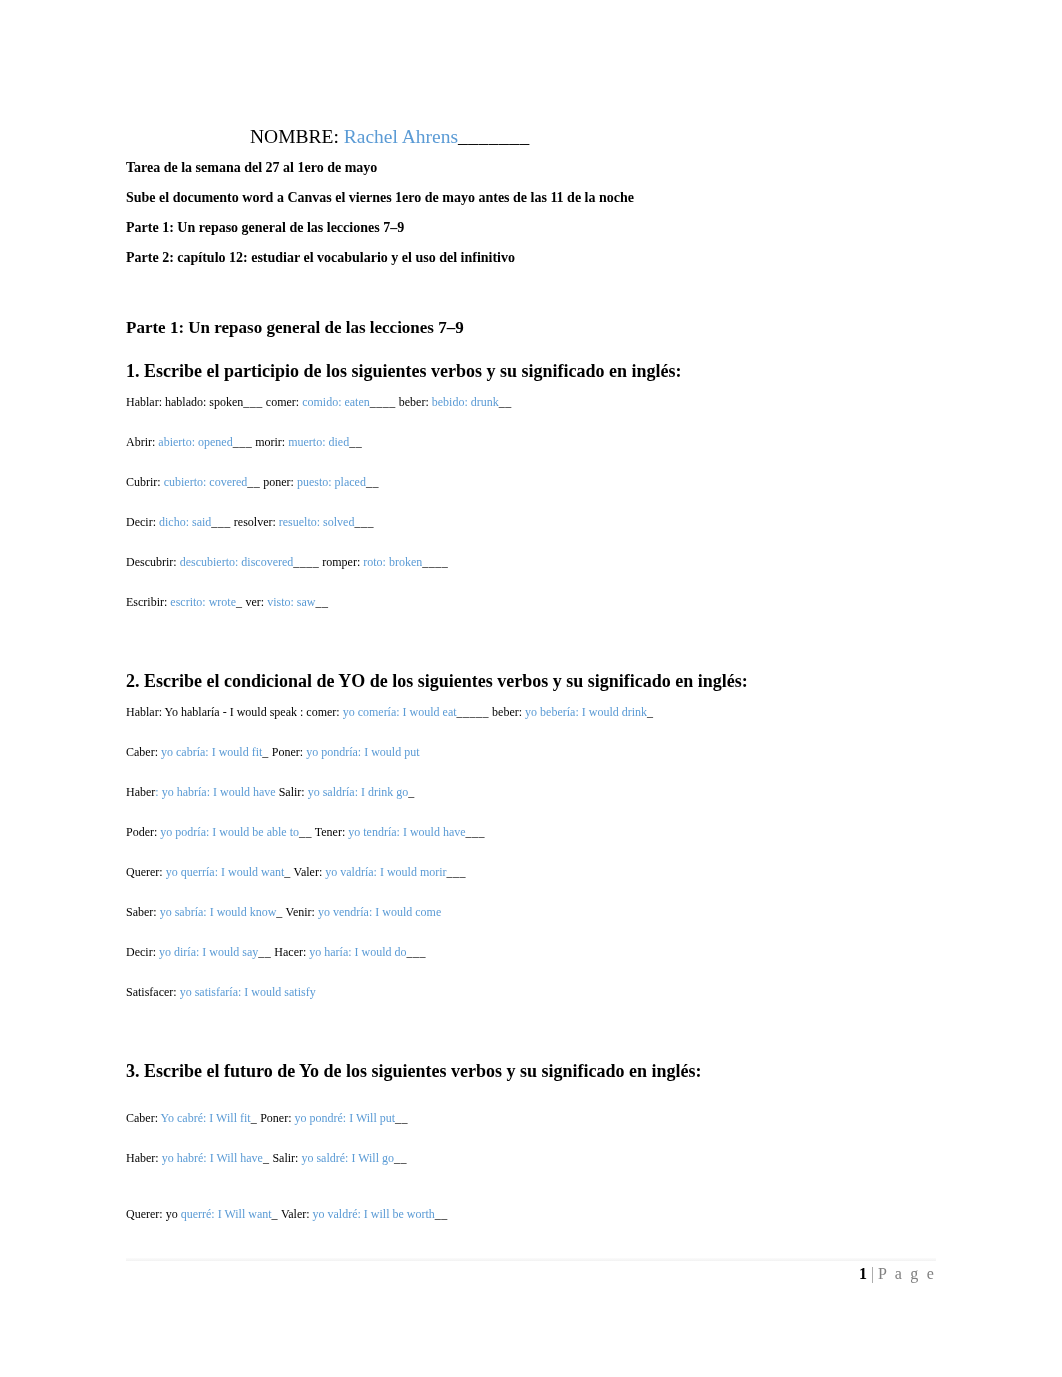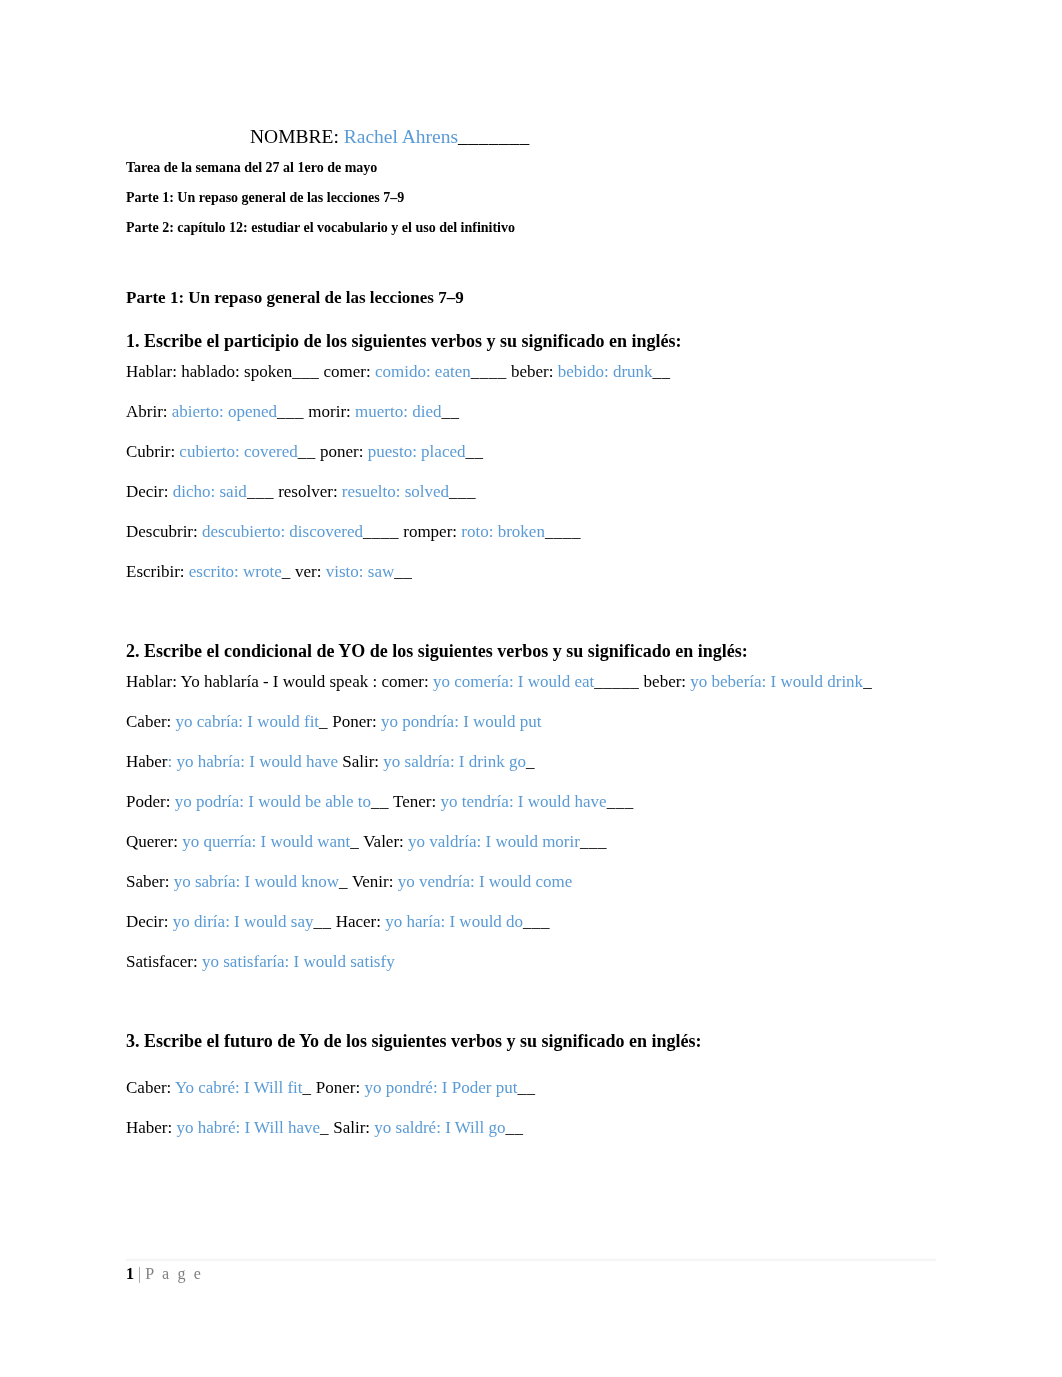--- a/index.html
+++ b/index.html
@@ -59,21 +59,21 @@
   }
   .part-title {
     font-weight: bold;
     font-size: 17px;
     line-height: 22px;
     white-space: nowrap;
   }
 
   
   .row {
-    font-size: 17px;
+    font-size: 12px;
     line-height: 24px;
     white-space: nowrap;
   }
 
   
   .sp-part    { height: 44px; }
   .sp-q1      { height: 21px; }
   .sp-firstrow{ height: 8px; }
   .gap-row    { height: 16px; }
   .sp-section { height: 56px; }
@@ -85,20 +85,21 @@
     top: 1258px;
     width: 810px;
     height: 3px;
     background: linear-gradient(to bottom, #fbfbfb, #f2f2f2);
   }
   .footer {
     position: absolute;
     left: 126px;
     top: 1263px;
     width: 810px;
+    text-align: right;
     font-size: 16px;
     line-height: 22px;
     color: #808080;
     letter-spacing: 2.2px;
   }
   .footer .pg-num { color: #000000; font-weight: bold; letter-spacing: 0; }
   .footer .pg-sep { color: #9a9a9a; letter-spacing: 0; margin: 0 4px; }
 </style>
 </head>
 <body>
@@ -106,20 +107,21 @@
 <div class="page">
   <div class="content">
 
     <div class="name-line">
       <span class="blk">NOMBRE:</span>
       <span class="ans">Rachel Ahrens</span><span class="rule">_______</span>
     </div>
 
     <div class="head-block">
       <div class="head-line">Tarea de la semana del 27 al 1ero de mayo</div>
+      <div class="head-line">Sube el documento word a Canvas el viernes 1ero de mayo antes de las 11 de la noche</div>
       <div class="head-line">Parte 1: Un repaso general de las lecciones 7–9</div>
       <div class="head-line">Parte 2: capítulo 12: estudiar el vocabulario y el uso del infinitivo</div>
     </div>
 
     <div class="sp-part"></div>
 
     <div class="part-title">Parte 1: Un repaso general de las lecciones 7–9</div>
 
     <div class="sp-q1"></div>
 
@@ -160,25 +162,26 @@
       <div class="gap-row"></div>
       <div class="row"><span class="blk">Satisfacer:</span> <span class="ans">yo satisfaría: I would satisfy</span></div>
     </div>
 
     <div class="sp-section"></div>
 
     <div class="section-title">3. Escribe el futuro de Yo de los siguientes verbos y su significado en inglés:</div>
     <div class="sp-firstrow"></div>
     <div>
       <div class="gap-row"></div>
-      <div class="row"><span class="blk">Caber:</span> <span class="ans">Yo cabré: I Will fit</span><span class="rule">_</span>    <span class="blk">Poner:</span> <span class="ans">yo pondré: I Poder put</span><span class="rule">__</span></div>
+      <div class="row"><span class="blk">Caber:</span> <span class="ans">Yo cabré: I Will fit</span><span class="rule">_</span>    <span class="blk">Poner:</span> <span class="ans">yo pondré: I Will put</span><span class="rule">__</span></div>
       <div class="gap-row"></div>
       <div class="row"><span class="blk">Haber:</span> <span class="ans">yo habré: I Will have</span><span class="rule">_</span>  <span class="blk">Salir:</span> <span class="ans">yo saldré: I Will go</span><span class="rule">__</span></div>
       <div class="gap-row"></div>
       <div class="gap-row"></div>
+      <div class="row"><span class="blk">Querer: yo</span> <span class="ans">querré: I Will want</span><span class="rule">_</span>   <span class="blk">Valer:</span> <span class="ans">yo valdré: I will be worth</span><span class="rule">__</span></div>
     </div>
 
   </div>
 
   <div class="footer-rule"></div>
   <div class="footer">
     <span class="pg-num">1</span><span class="pg-sep">|</span><span>P a g e</span>
   </div>
 </div>
 

